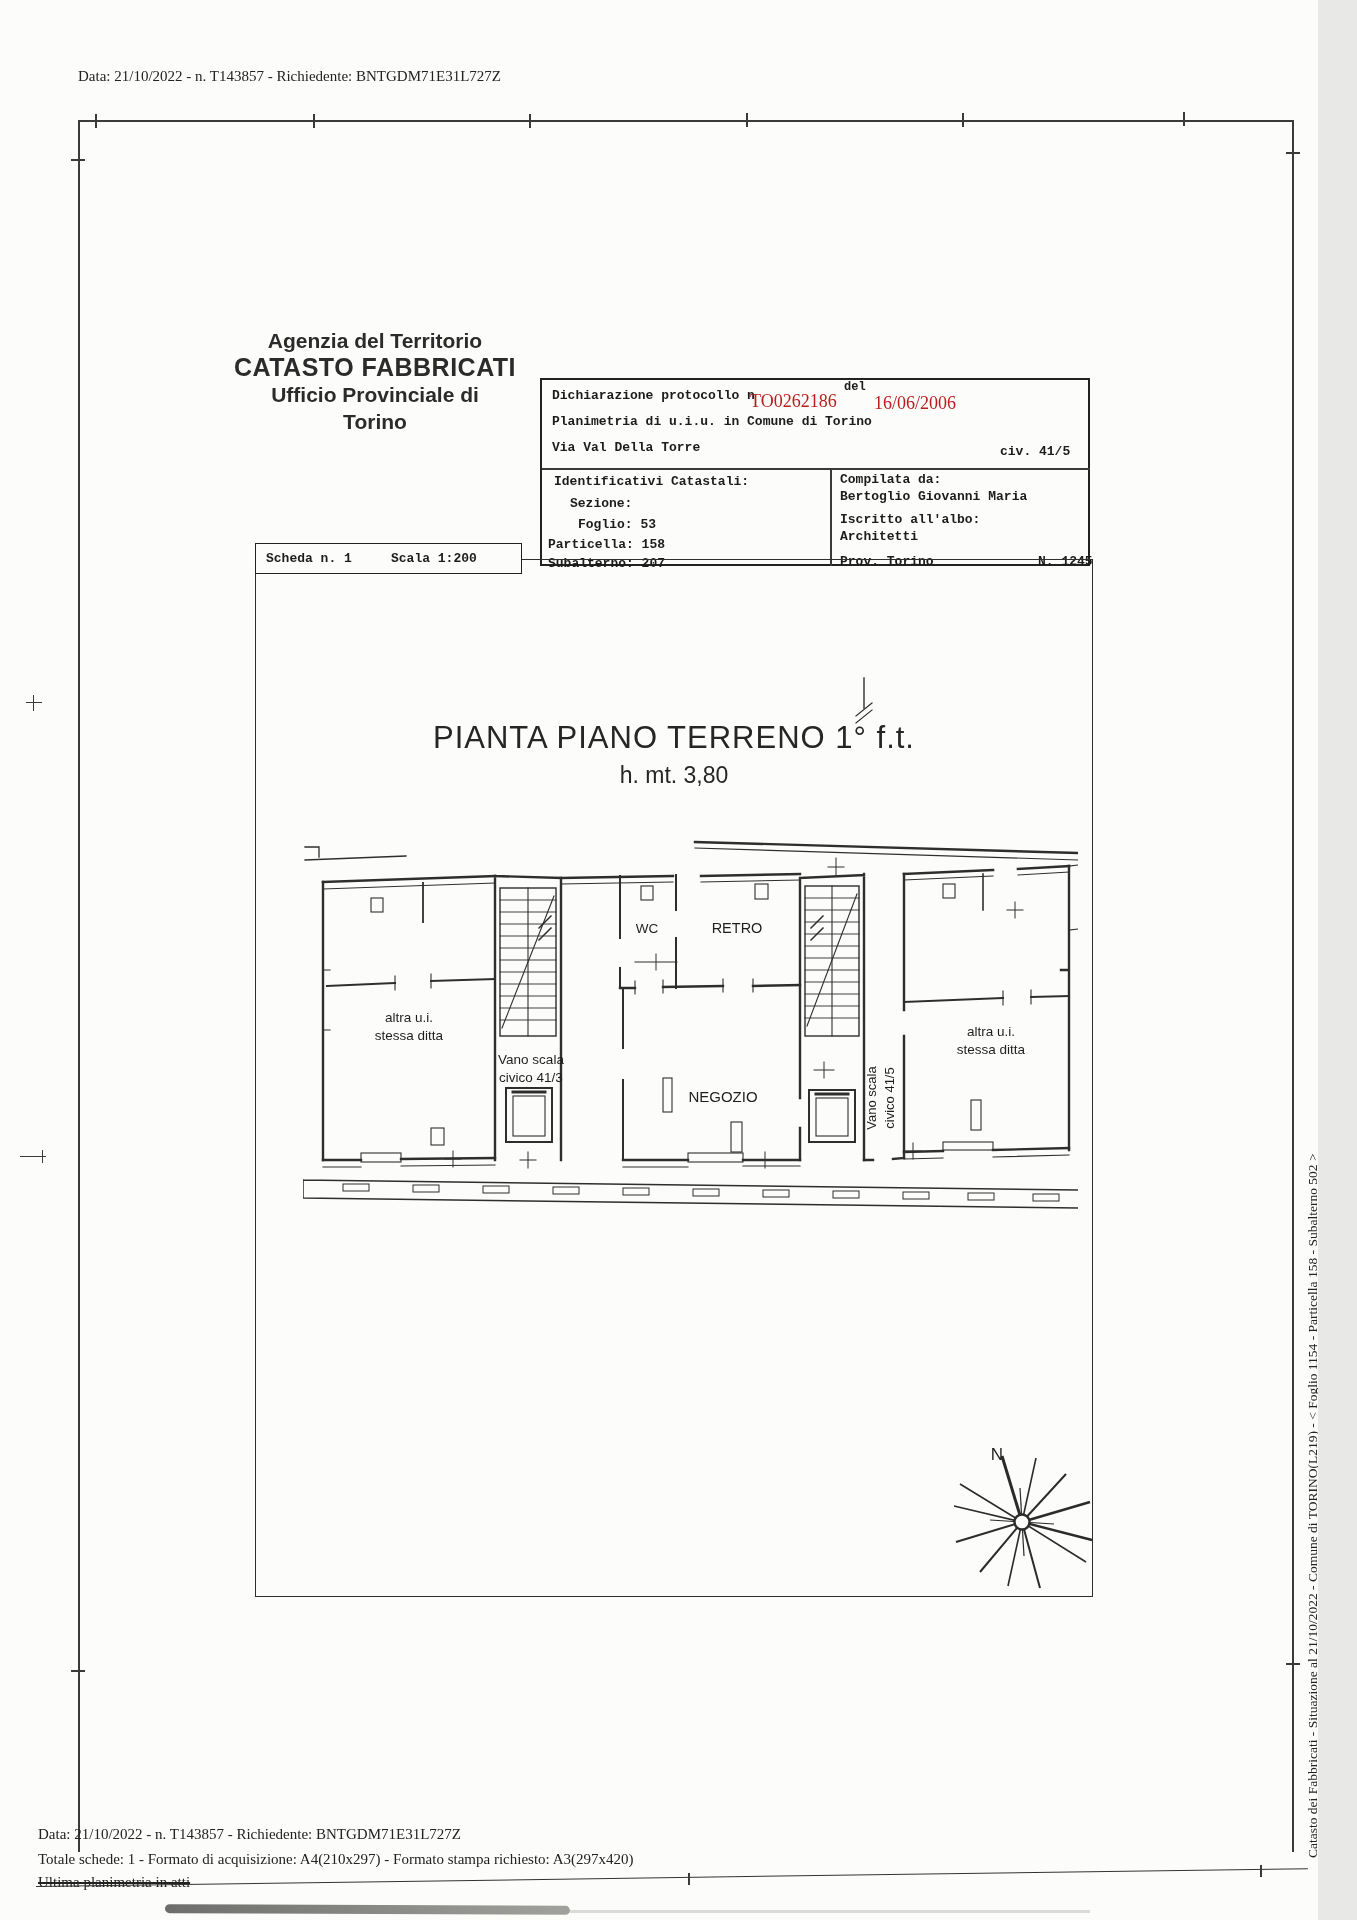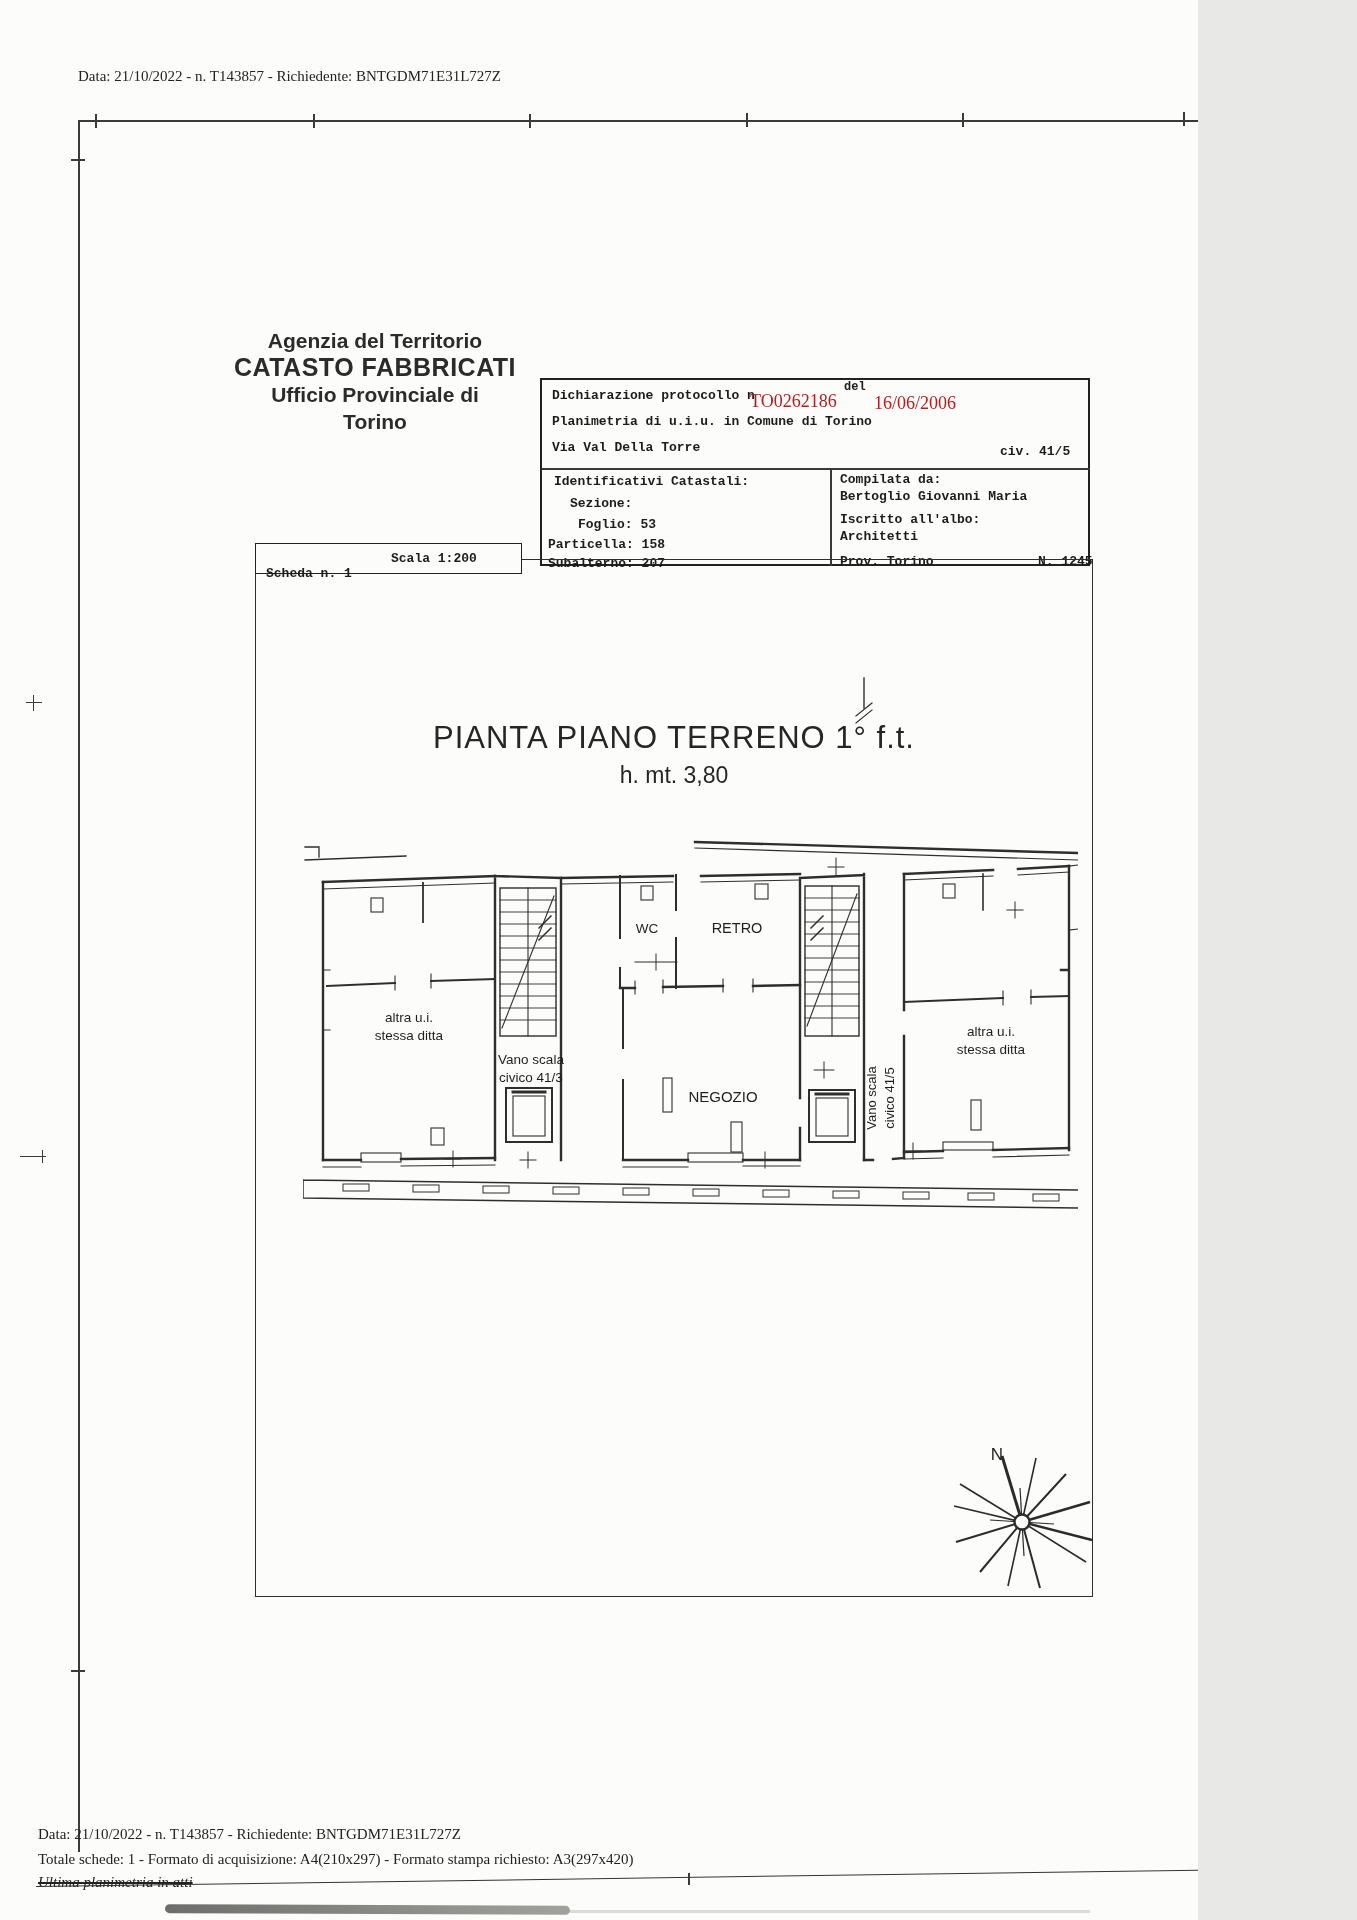--- a/index.html
+++ b/index.html
@@ -1,18 +1,18 @@
 <!DOCTYPE html>
 <html><head>
 <meta charset="utf-8">
 <style>
   * { box-sizing: border-box; margin: 0; padding: 0; }
   html,body { background:#e8e8e6; }
   .page {
-    position: relative; width: 1198px; height: 1920px;
+    position: relative; width: 1318px; height: 1920px;
     background: #fcfcfa; overflow: hidden;
     font-family: "Liberation Serif", serif; color:#1f1f1f;
   }
   .abs { position:absolute; }
   .ln { position:absolute; background:#3a3a3a; }
   .serif  { font-family:"Liberation Serif", serif; }
   .mono   { font-family:"Liberation Mono", monospace; font-weight:700; font-size:13px; color:#1c1c1c; letter-spacing:0; white-space:nowrap; }
   .topline { font-size:15px; color:#222; white-space:nowrap; }
   .hdr { text-align:center; color:#2b2b2b; font-family:"Liberation Sans", sans-serif; font-weight:700; line-height:27px; }
   .hdr .l1 { font-size:21px; }
@@ -87,21 +87,21 @@
     <span class="abs mono" style="left:298px; top:109px;">Bertoglio Giovanni Maria</span>
     <span class="abs mono" style="left:298px; top:132px;">Iscritto all'albo:</span>
     <span class="abs mono" style="left:298px; top:149px;">Architetti</span>
     <span class="abs mono" style="left:298px; top:174px;">Prov. Torino</span>
     <span class="abs mono" style="left:496px; top:174px;">N. 1245</span>
   </div>
 
   <div class="abs plan-box" style="left:255px; top:559px; width:838px; height:1038px;"></div>
 
   <div class="abs sheet-box" style="left:255px; top:543px; width:267px; height:31px;">
-    <span class="abs mono" style="left:10px; top:22px;text-align:center;">Scheda n. 1</span>
+    <span class="abs mono" style="left:10px; top:7px;text-align:center;">Scheda n. 1</span>
     <span class="abs mono" style="left:135px; top:7px;">Scala 1:200</span>
   </div>
 
   <div class="abs title1" style="left:255px; top:720px; width:838px; text-align:center;">PIANTA PIANO TERRENO 1° f.t.</div>
   <div class="abs title2" style="left:255px; top:762px; width:838px; text-align:center;">h. mt. 3,80</div>
 
   <svg class="abs" style="left:303px; top:670px;" width="775" height="545" viewBox="0 0 775 545">
     <g fill="none" stroke="#2e2e2e" stroke-linecap="square">
 
       <path d="M561 8 L561 38" stroke-width="1.4"></path>
@@ -240,21 +240,21 @@
   <div class="ln" style="left:1341px; top:1156px; width:13px; height:1.5px; transform:rotate(45deg);"></div>
   <div class="abs serif metri" style="left:1346px; top:866px;">10 metri</div>
 
   <div class="abs serif side-caption" style="left:1303px; top:1858px; width:700px;">
     <div>Catasto dei Fabbricati - Situazione al 21/10/2022 - Comune di TORINO(L219) - &lt; Foglio 1154 - Particella 158 - Subalterno 502 &gt;</div>
     <div>VIA VAL DELLA TORRE n. 41/5 Piano T</div>
   </div>
 
   <div class="abs serif foot" style="left:38px; top:1826px;">Data: 21/10/2022 - n. T143857 - Richiedente: BNTGDM71E31L727Z</div>
   <div class="abs serif foot" style="left:38px; top:1851px;">Totale schede: 1 - Formato di acquisizione: A4(210x297)  - Formato stampa richiesto: A3(297x420)</div>
-  <div class="abs serif foot strike" style="left:38px; top:1874px;font-style:italic;">Ultima planimetria in atti</div>
+  <div class="abs serif foot strike" style="left:38px; top:1874px;">Ultima planimetria in atti</div>
   <div class="abs" style="left:36px; top:1886px; width:1272px; border-top:1.5px solid #333; transform:rotate(-0.8deg); transform-origin:0 0;"></div>
   <div class="ln" style="left:688px; top:1873px; width:1.5px; height:12px;"></div>
   <div class="ln" style="left:1260px; top:1865px; width:1.5px; height:12px;"></div>
 
   <div class="abs" style="left:165px; top:1905px; width:405px; height:9px; border-radius:5px; opacity:.8; background:linear-gradient(90deg,#4a4a48,#8a8a86); transform:rotate(.25deg);"></div>
   <div class="abs" style="left:570px; top:1910px; width:520px; height:3px; opacity:.35; background:#9a9a96;"></div>
 
 </div>
 
 </body></html>

